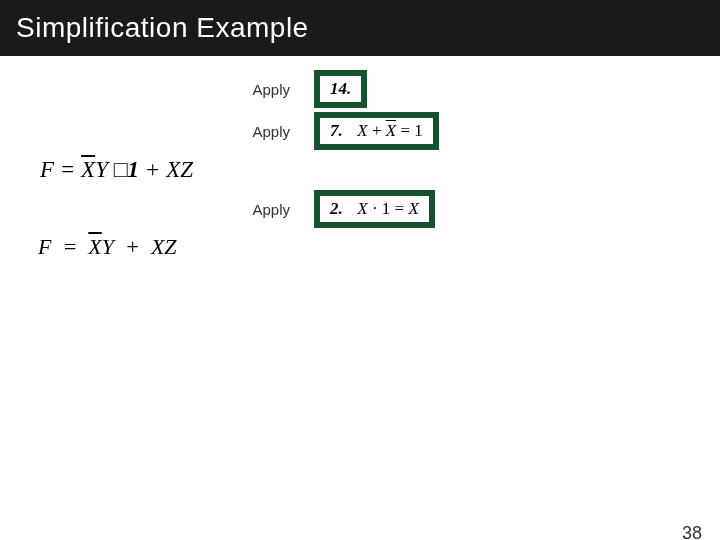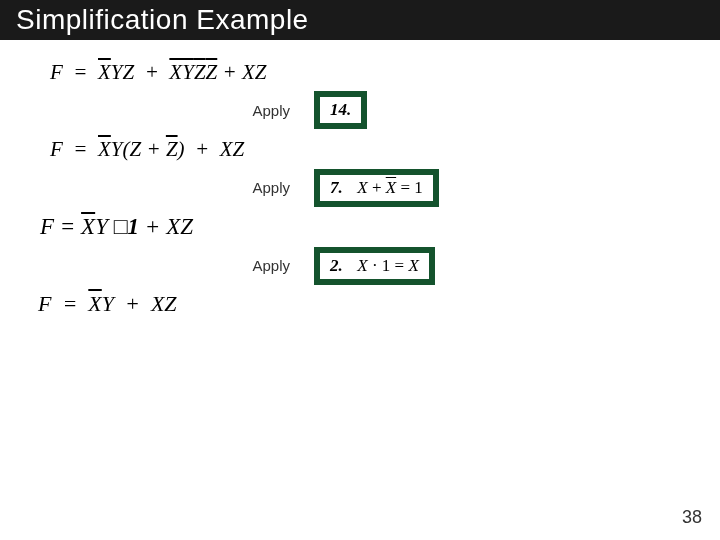--- a/index.html
+++ b/index.html
@@ -11,21 +11,21 @@
       font-family: 'Times New Roman', Times, serif;
       overflow: hidden;
     }
 
     .header {
       background: #1a1a1a;
       color: #ffffff;
       font-size: 28px;
       font-family: Arial, sans-serif;
       font-weight: normal;
-      padding: 4px 16px;
+      padding: 12px 16px;
       letter-spacing: 0.5px;
     }
 
     .content {
       padding: 10px 30px 10px 30px;
       position: relative;
     }
 
     .slide-number {
       position: absolute;
@@ -91,34 +91,28 @@
   </style>
 </head>
 <body>
 
 <div class="header">
   <span>Simplification  Example</span>
 </div>
 
 <div class="content" style="padding-top:12px; padding-bottom:30px; height:496px; position:relative;">
 
-  <div class="formula-display" style="margin-bottom:4px; margin-left:20px;">
-    <i>F</i> &nbsp;=&nbsp; <span class="ov"><i>X</i></span><i>YZ</i> &nbsp;+&nbsp; <span class="ov"><i>XY</i></span><span style="position:relative; display:inline-block;"><span style="text-decoration:overline; position:relative;"><i>Z</i></span></span><span class="ov"><i>Z</i></span>&nbsp;+&nbsp;<span style="display:inline-block; position:relative;"><i>XZ</i></span>
-  </div>
 
   <div class="row-with-apply" style="margin-left:210px; margin-bottom:4px;">
     <span class="apply-label">Apply</span>
     <div class="rule-box">
       <span class="rule-number" style="font-style:italic; font-weight:bold;">14.</span>
     </div>
   </div>
 
-  <div class="formula-display" style="margin-left:20px; margin-bottom:4px;">
-    <i>F</i> &nbsp;=&nbsp; <span class="ov"><i>X</i></span><i>Y</i>(<i>Z</i> + <span class="ov"><i>Z</i></span>) &nbsp;+&nbsp; <i>XZ</i>
-  </div>
 
   <div class="row-with-apply" style="margin-left:210px; margin-bottom:4px;">
     <span class="apply-label">Apply</span>
     <div class="rule-box">
       <span class="rule-number" style="font-style:italic; font-weight:bold;">7.</span>
       <span class="rule-text">
         &nbsp;&nbsp;<i>X</i> + <span class="ov"><i>X</i></span> = 1
       </span>
     </div>
   </div>

